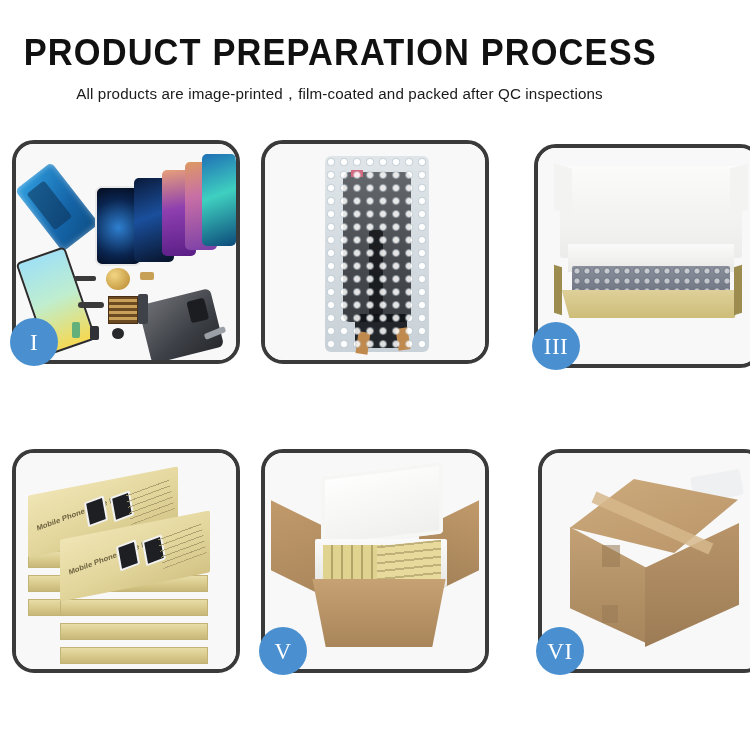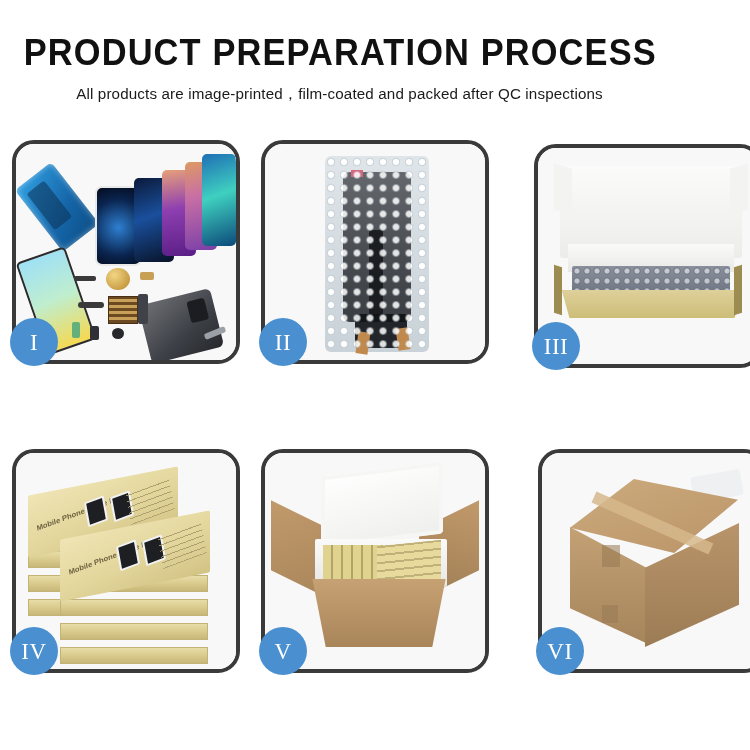--- a/index.html
+++ b/index.html
@@ -218,21 +218,20 @@
         <div class="bubblepack">
           <div class="screeninside"></div>
           <div class="flex1"></div>
           <div class="flex2"></div>
           <div class="tan1"></div>
           <div class="tan2"></div>
           <div class="redtag"></div>
           <div class="bubbleoverlay"></div>
         </div>
       </div>
-      <div class="badge">II</div>
     </div>
 
     <div class="panel p3">
       <div class="clip">
         <div class="boxlid"></div>
         <div class="foamwhite"></div>
         <div class="goldtray"></div>
         <div class="bubblefill"></div>
         <div class="traysidefront"></div>
         <div class="trayedgeL"></div>
@@ -261,21 +260,20 @@
           </div>
 
           <div class="slid" style="left:40px; top:62px;">
             <div class="lbl">Mobile Phone Spare Parts</div>
             <div class="scr1"></div>
             <div class="scr2"></div>
             <div class="lines"></div>
           </div>
         </div>
       </div>
-      <div class="badge">IV</div>
     </div>
 
     <div class="panel p5">
       <div class="clip">
         <div class="flapL"></div>
         <div class="flapR"></div>
         <div class="foamlid"></div>
         <div class="foamtray"></div>
         <div class="goldrows"></div>
         <div class="goldrows2"></div>

